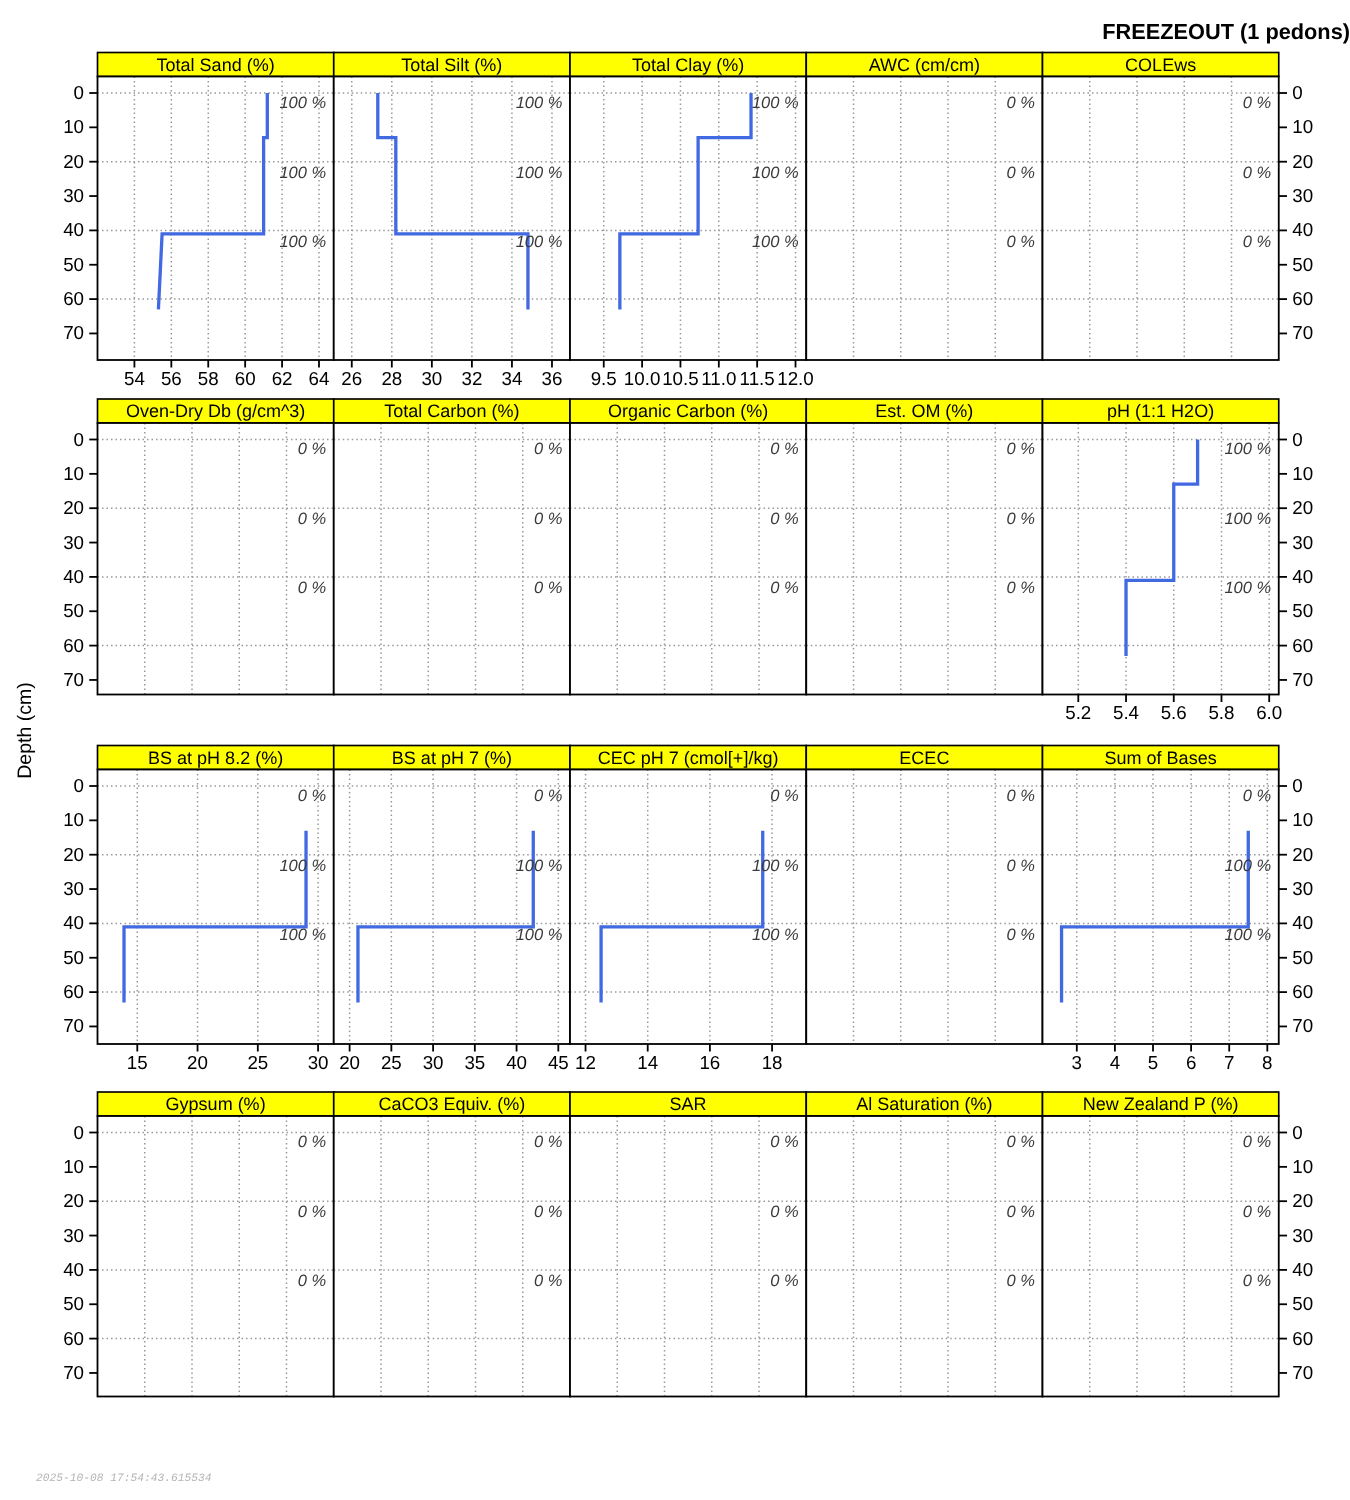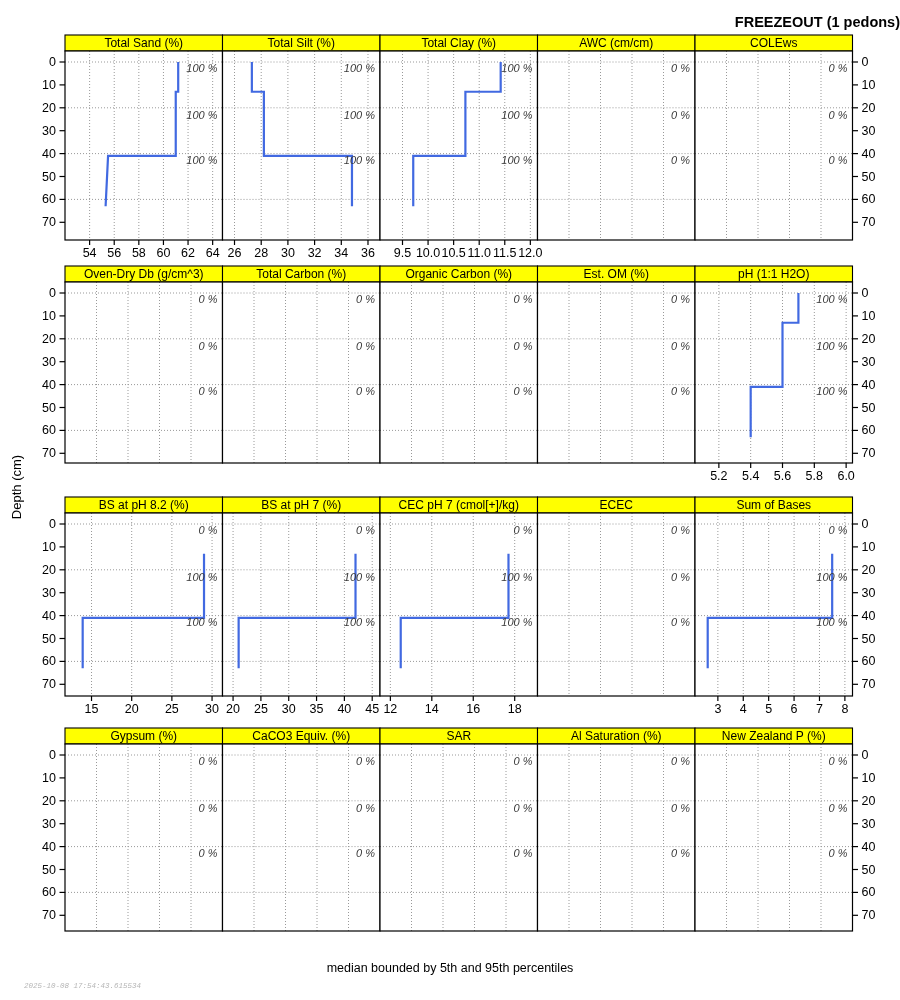--- a/index.html
+++ b/index.html
@@ -549,15 +549,14 @@
       <text x="861.5" y="873.5" text-anchor="start" font-size="12.5" fill="#000">50</text>
       <line x1="59.5" y1="892.4" x2="65" y2="892.4" stroke="#000" stroke-width="1.2"></line>
       <text x="56" y="896.4" text-anchor="end" font-size="12.5" fill="#000">60</text>
       <line x1="852.5" y1="892.4" x2="858" y2="892.4" stroke="#000" stroke-width="1.2"></line>
       <text x="861.5" y="896.4" text-anchor="start" font-size="12.5" fill="#000">60</text>
       <line x1="59.5" y1="915.3" x2="65" y2="915.3" stroke="#000" stroke-width="1.2"></line>
       <text x="56" y="919.3" text-anchor="end" font-size="12.5" fill="#000">70</text>
       <line x1="852.5" y1="915.3" x2="858" y2="915.3" stroke="#000" stroke-width="1.2"></line>
       <text x="861.5" y="919.3" text-anchor="start" font-size="12.5" fill="#000">70</text>
     </svg>
-  <div id="caption">median bounded by 5th and 95th percentiles</div>
   <div id="timestamp">2025-10-08 17:54:43.615534</div>
 </div>
 
 </body></html>

